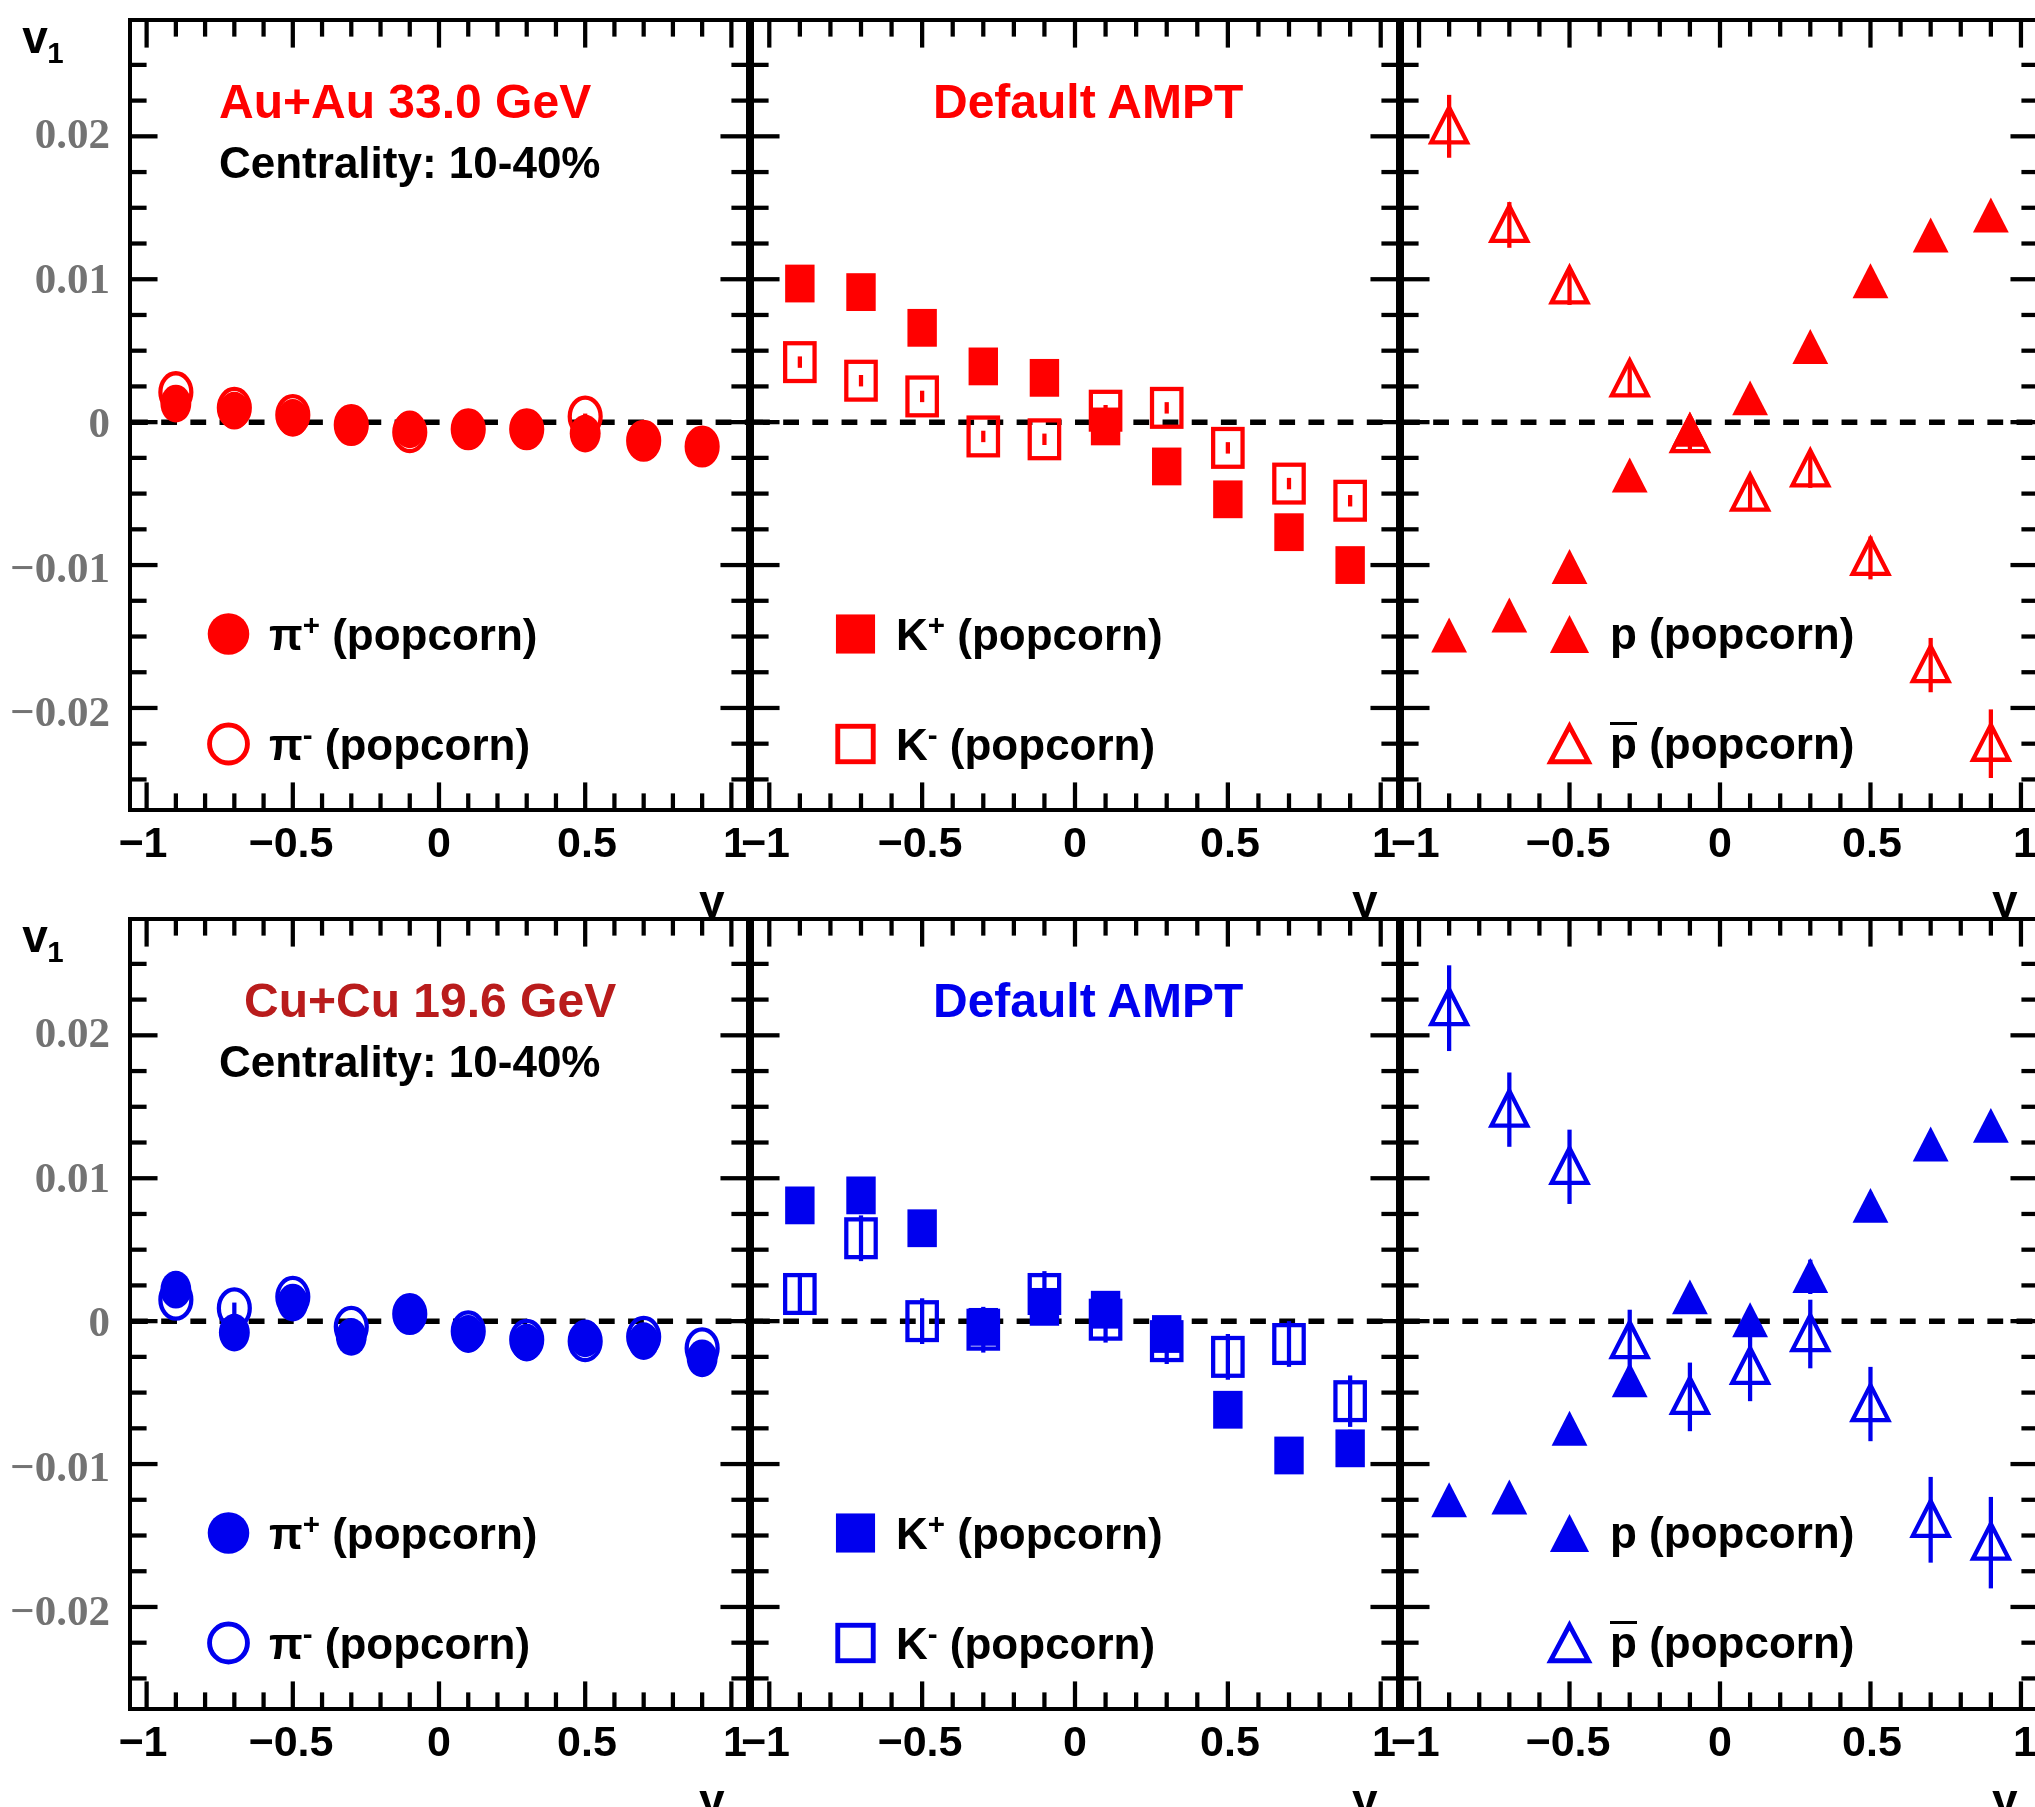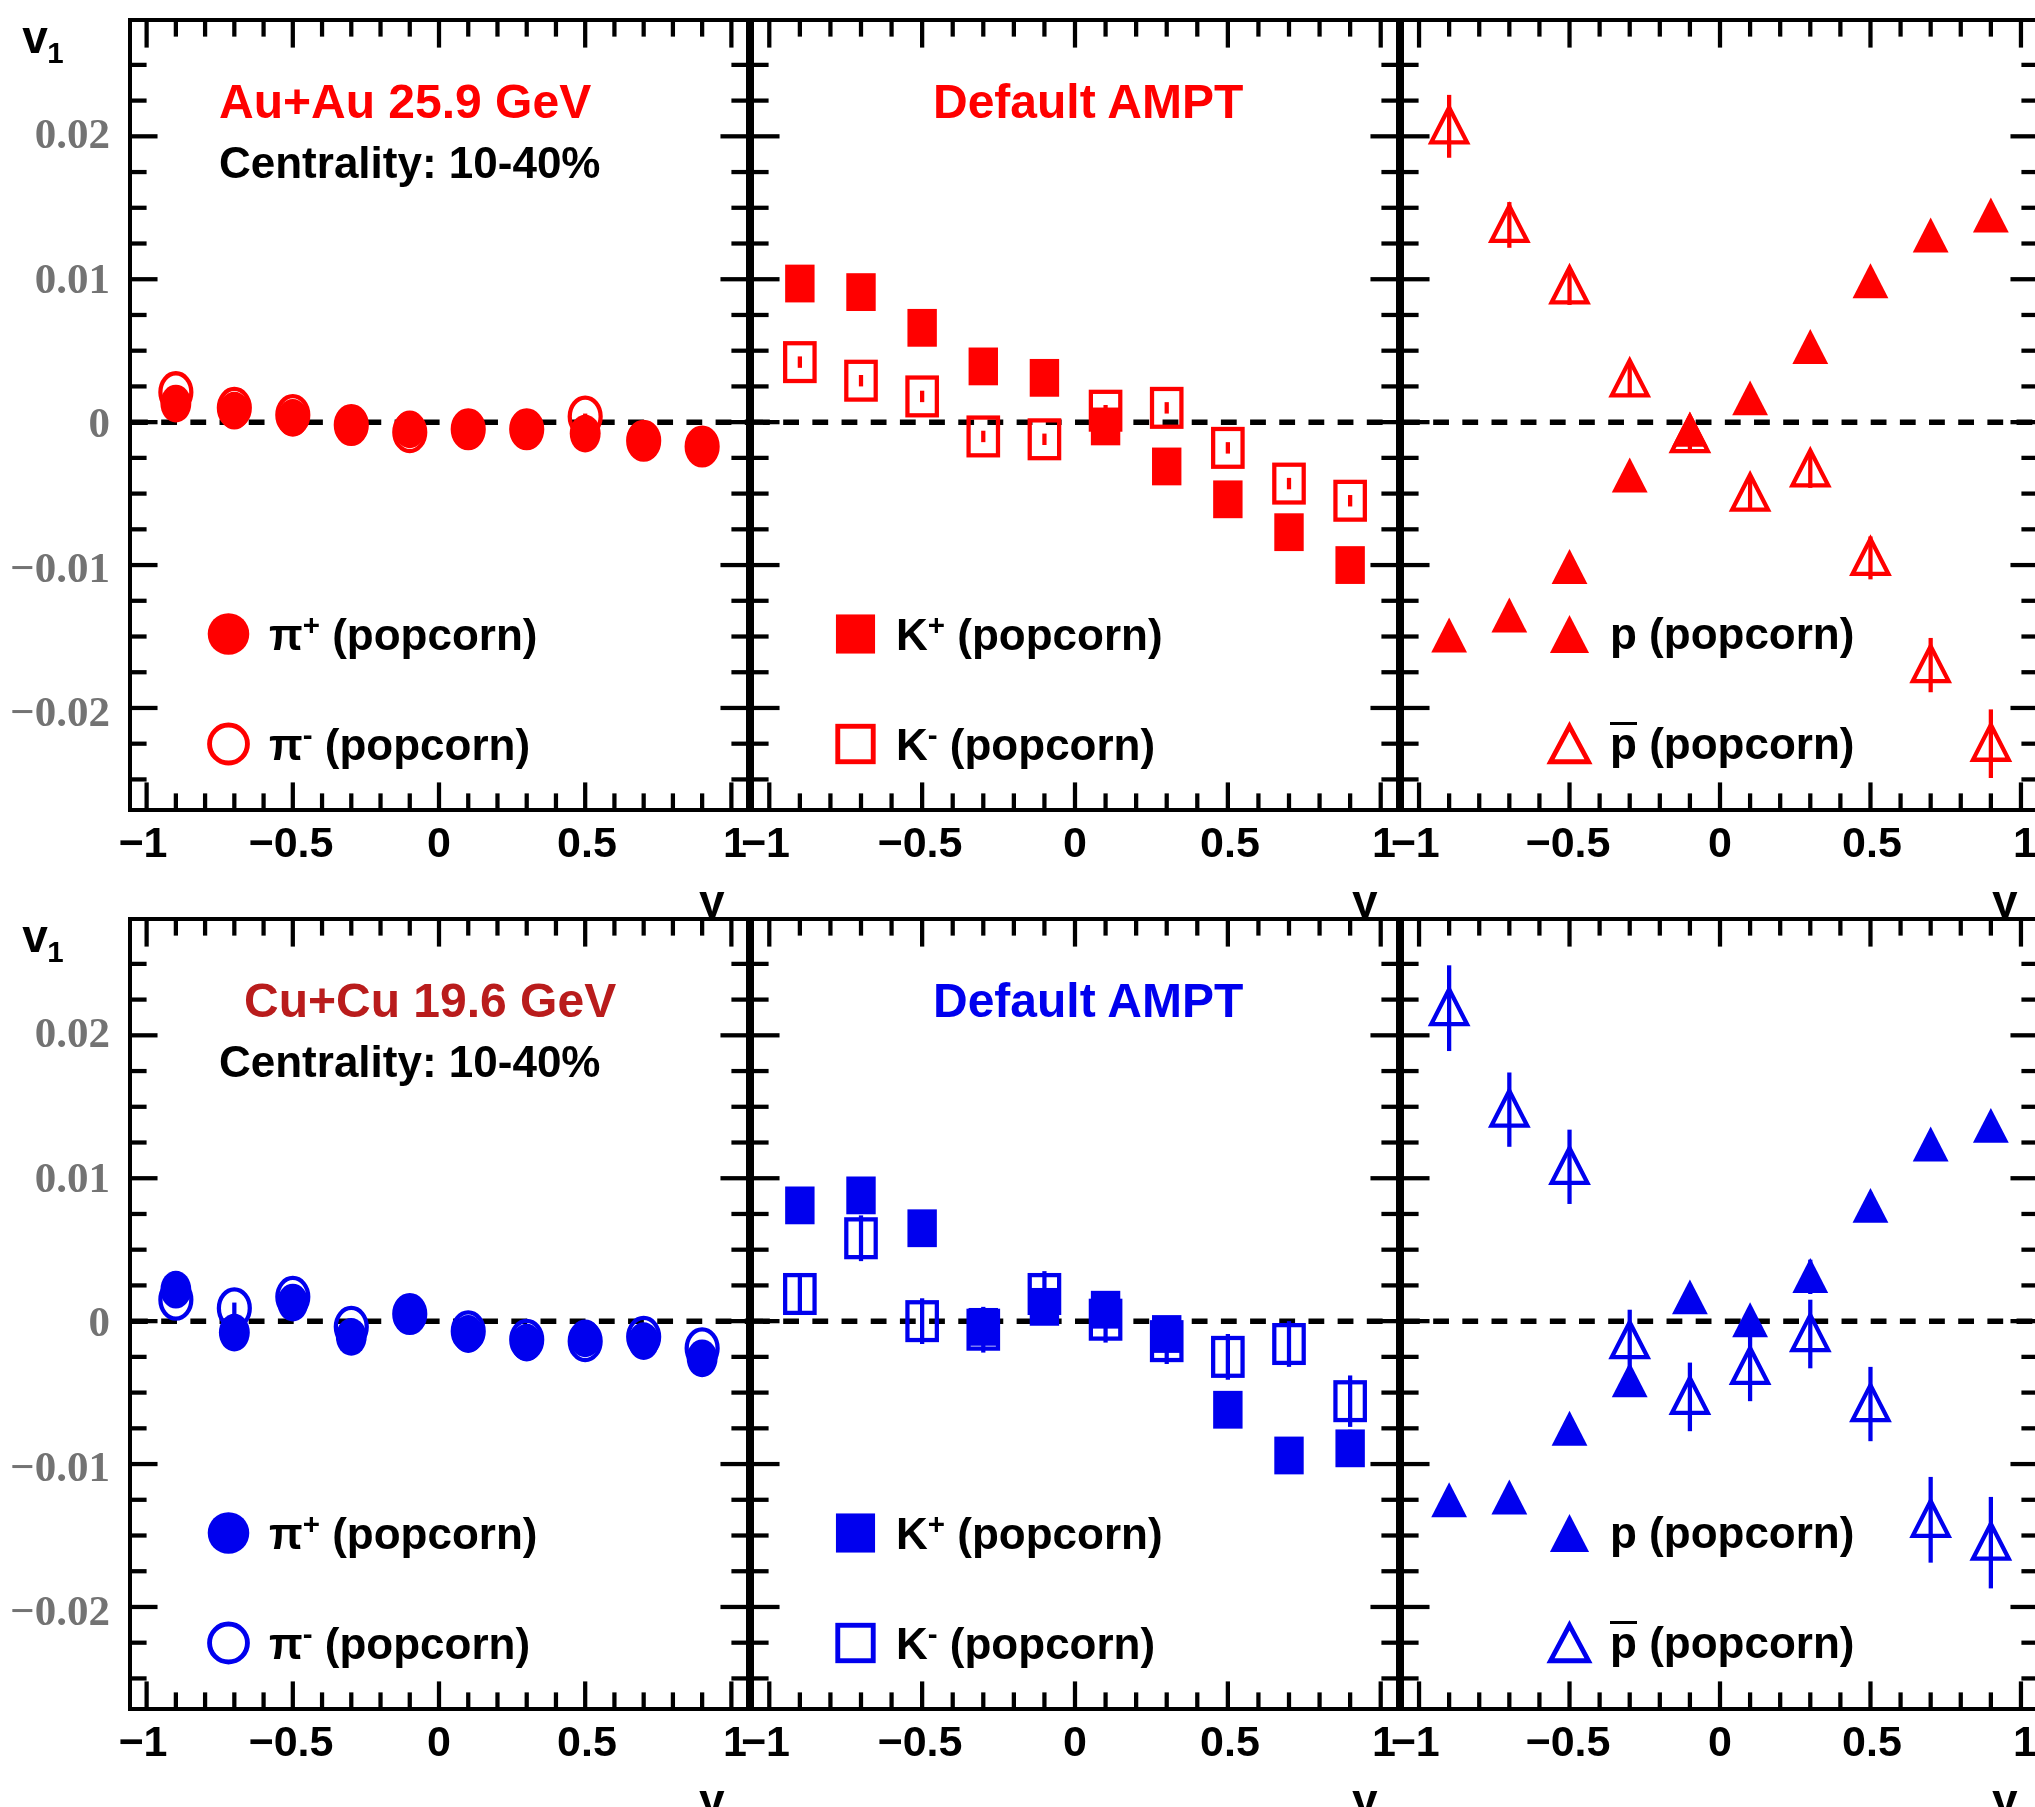--- a/index.html
+++ b/index.html
@@ -194,21 +194,21 @@
     </div>
     <div class="xtick-labels" style="left:112px;top:812px;width:622px;">
         <span style="left: 15px; top: 0px;">−1</span>
         <span style="left: 163px; top: 0px;">−0.5</span>
         <span style="left: 311px; top: 0px;">0</span>
         <span style="left: 459px; top: 0px;">0.5</span>
         <span style="left: 607px; top: 0px;">1</span>
       </div>
     <div class="xaxis-name" style="left:683px;top:868px;">y</div>
 
-    <div class="ann ann-system" style="left:203px;top:68px;color:#ff0000;">Au+Au 25.9 GeV</div>
+    <div class="ann ann-system" style="left:203px;top:68px;color:#ff0000;">Au+Au 33.0 GeV</div>
     <div class="ann ann-centrality" style="left:203px;top:132px;">Centrality: 10-40%</div>
 
     <div class="legend" style="left:185px;top:591px;">
       <div class="legend-row">
         <span class="legend-mark">
           <svg viewBox="0 0 90 90">
               <circle cx="45" cy="45" r="34" fill="#ff0000"></circle>
             </svg>
         </span>
         <span class="legend-text"><span>π</span><span class="sup">+</span> <span>(popcorn)</span></span>

